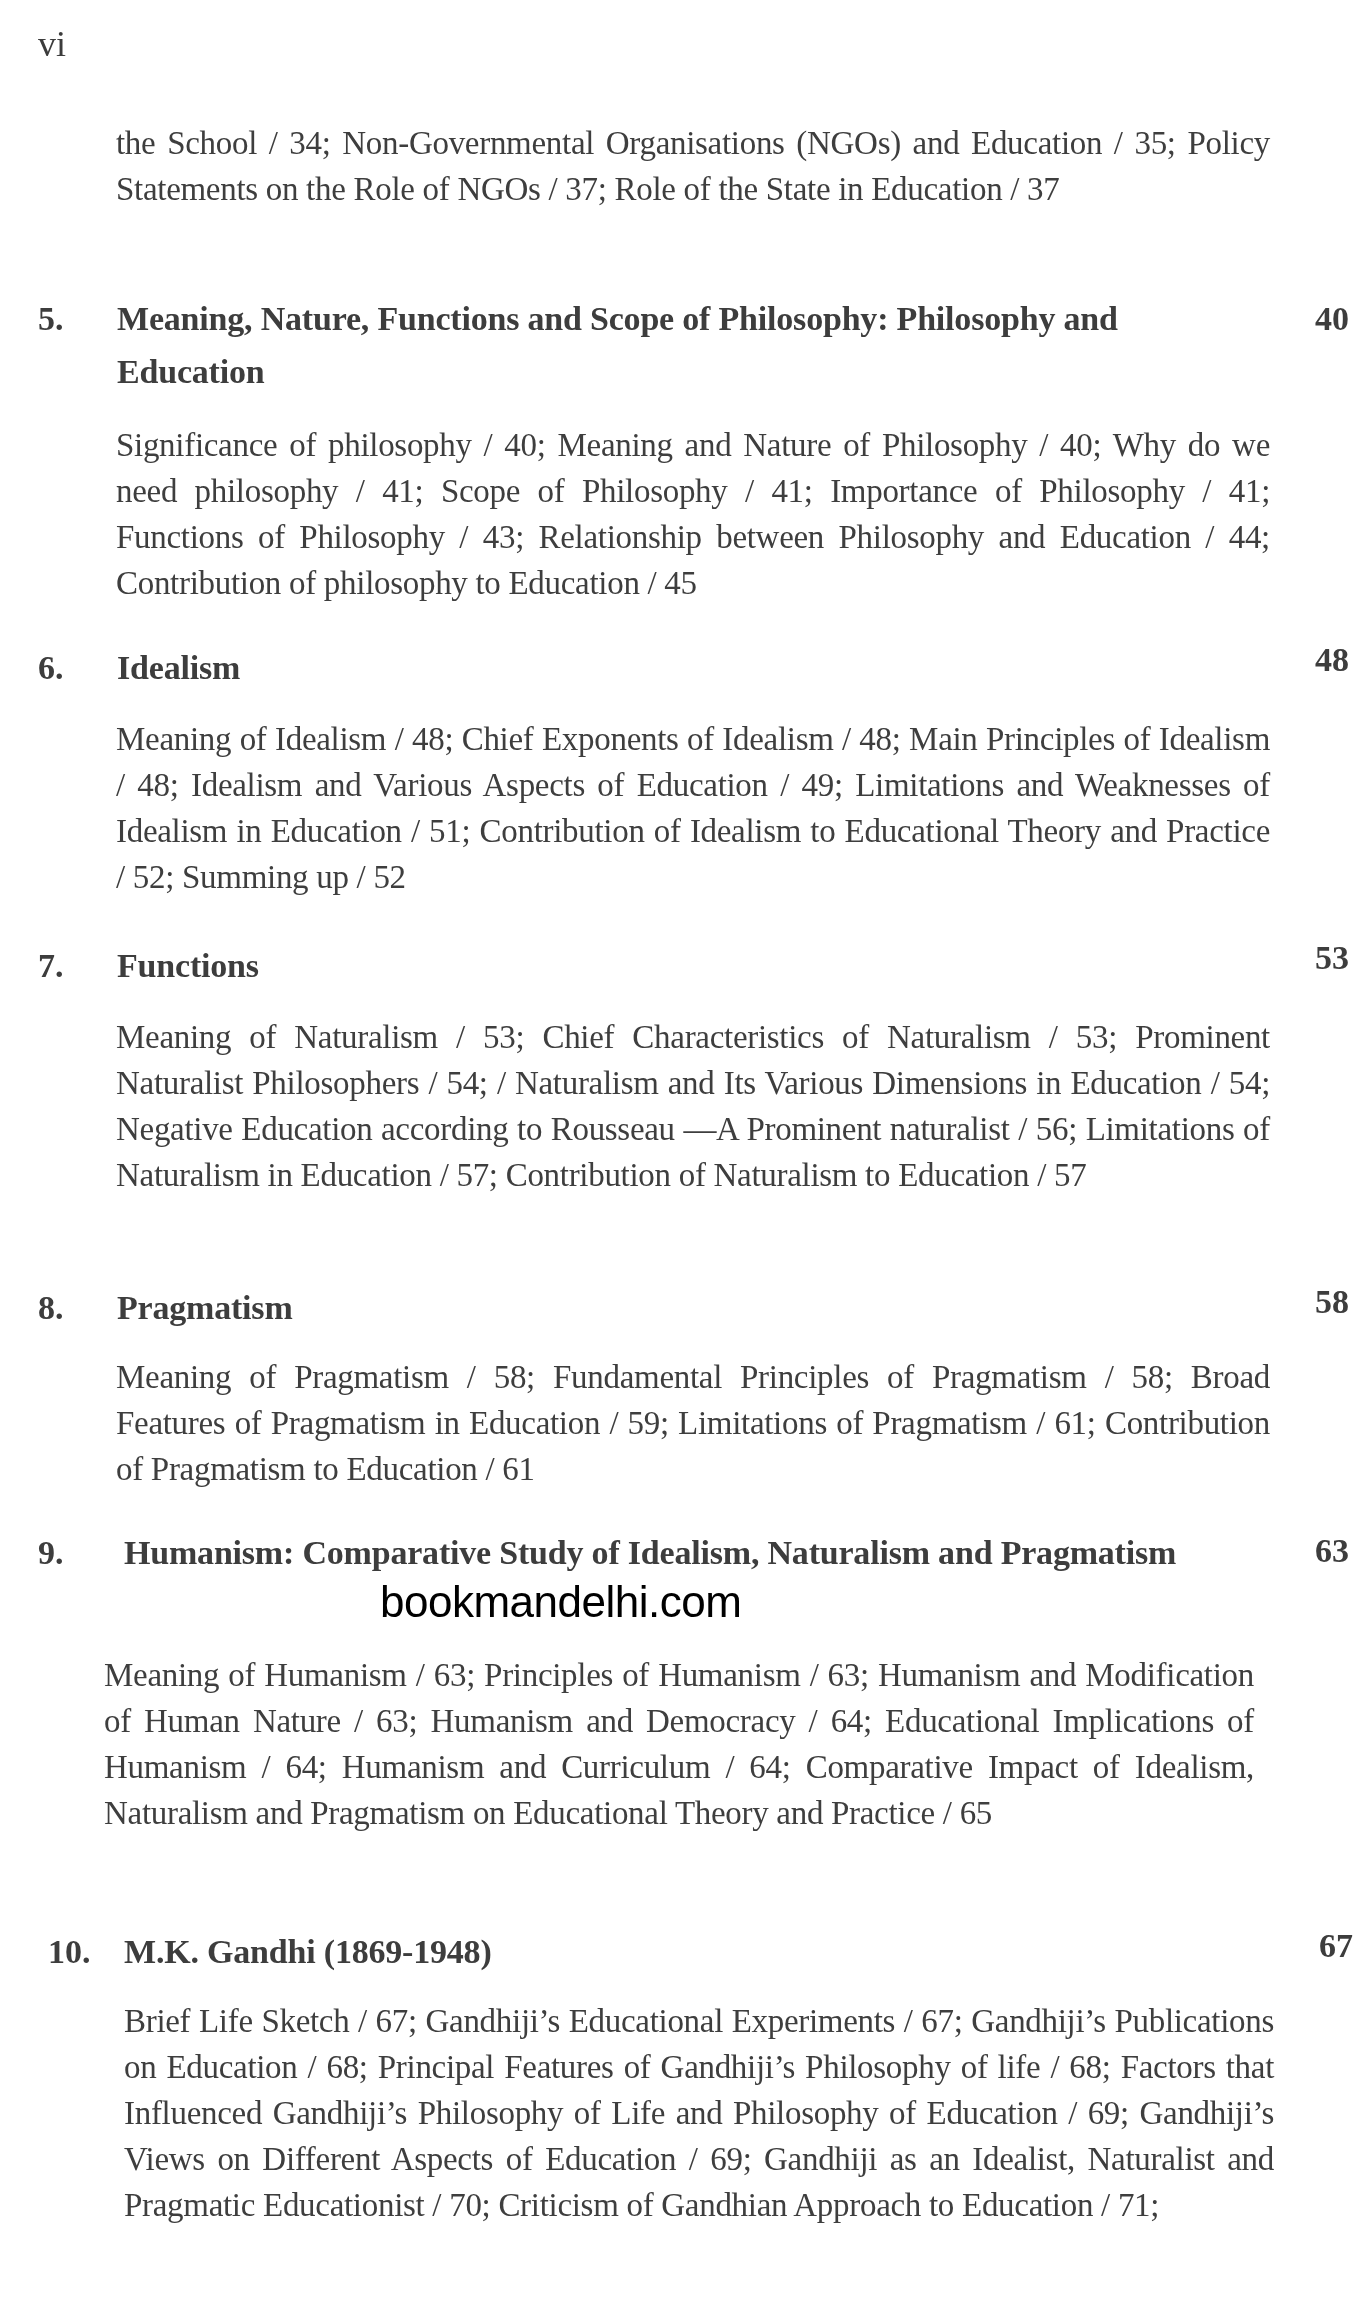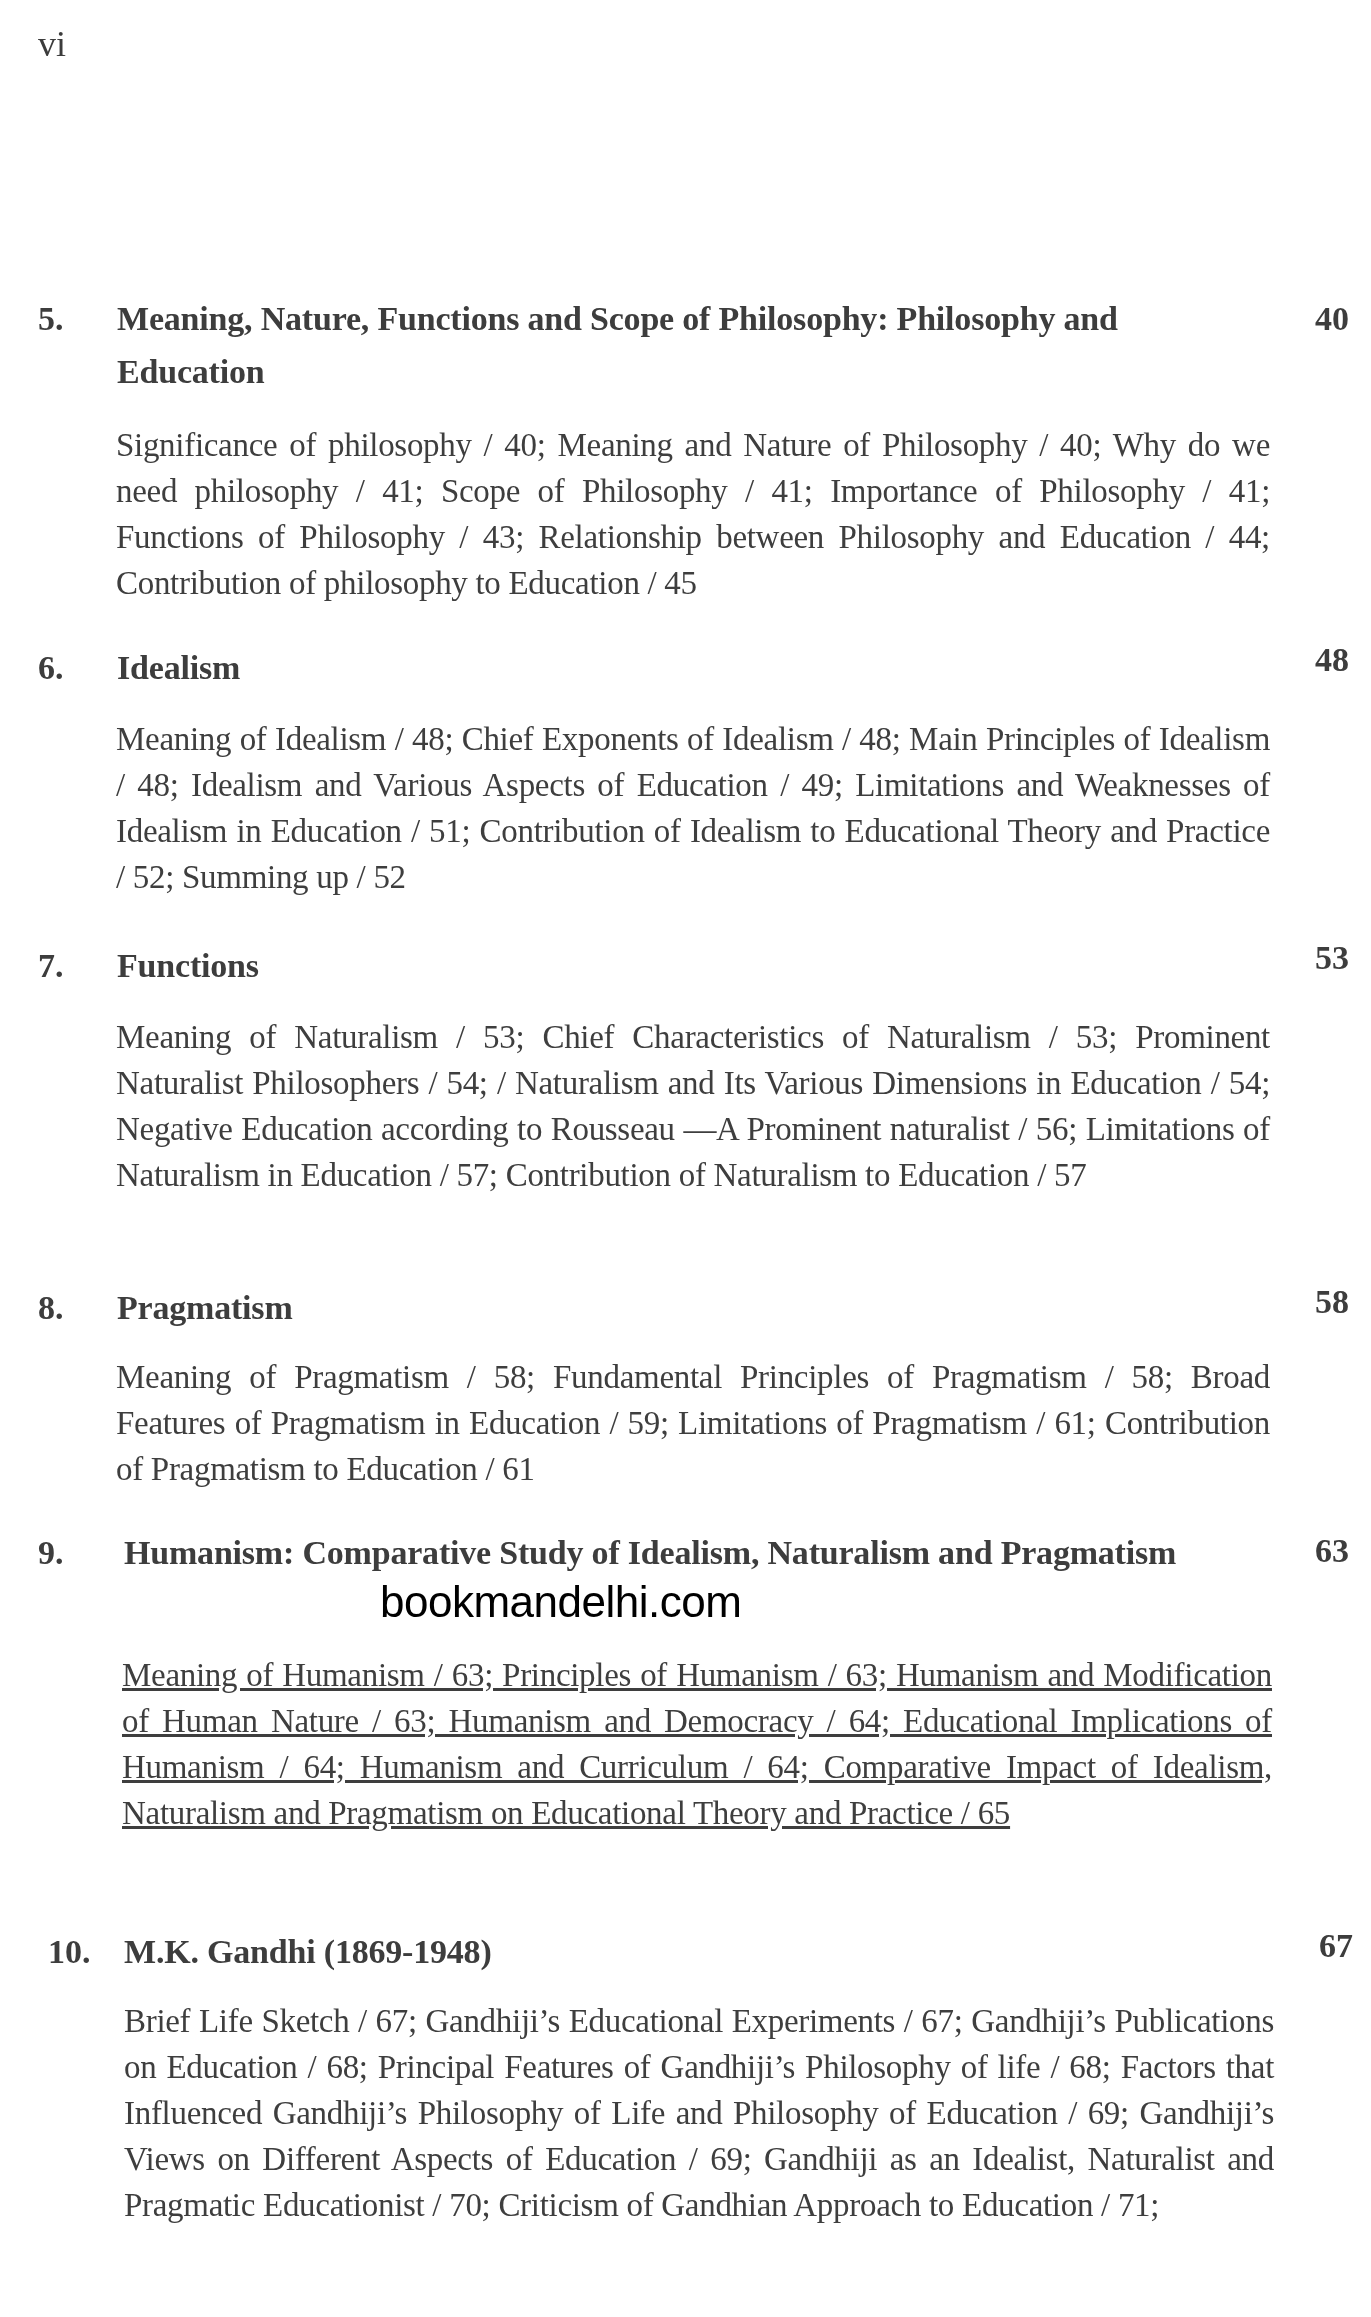--- a/index.html
+++ b/index.html
@@ -97,20 +97,21 @@
       letter-spacing: -0.5px;
     }
   </style>
 </head>
 <body>
 
 <div class="page">
 
   <div class="folio">vi</div>
 
+  <div class="body-block" style="top:120px;">the School / 34; Non-Governmental Organisations (NGOs) and Education / 35; Policy Statements on the Role of NGOs / 37; Role of the State in Education / 37</div>
 
   <div class="chapter" style="top:292px;">
     <div class="ch-num">5.</div>
     <div class="ch-title">Meaning, Nature, Functions and Scope of Philosophy: Philosophy and Education</div>
     <div class="ch-page">40</div>
   </div>
   <div class="body-block" style="top:422px;">Significance of philosophy / 40; Meaning and Nature of Philosophy / 40; Why do we need philosophy / 41; Scope of Philosophy / 41; Importance of Philosophy / 41; Functions of Philosophy / 43; Relationship between Philosophy and Education / 44; Contribution of philosophy to Education / 45</div>
 
   <div class="chapter" style="top:641px;">
     <div class="ch-num">6.</div>
@@ -132,21 +133,21 @@
     <div class="ch-page" style="top:-6px;">58</div>
   </div>
   <div class="body-block" style="top:1354px;">Meaning of Pragmatism / 58; Fundamental Principles of Pragmatism / 58; Broad Features of Pragmatism in Education / 59; Limitations of Pragmatism / 61; Contribution of Pragmatism to Education / 61</div>
 
   <div class="chapter" style="top:1526px;">
     <div class="ch-num">9.</div>
     <div class="ch-title shift" style="width:1110px;">Humanism: Comparative Study of Idealism, Naturalism and Pragmatism</div>
     <div class="ch-page" style="top:-2px;">63</div>
   </div>
   <div class="watermark">bookmandelhi.com</div>
-  <div class="body-block" style="top:1652px; left:122px; width:1150px;text-decoration:underline;">Meaning of Humanism / 63; Principles of Humanism / 63; Humanism and Modification of Human Nature / 63; Humanism and Democracy / 64; Educational Implications of Humanism / 64; Humanism and Curriculum / 64; Comparative Impact of Idealism, Naturalism and Pragmatism on Educational Theory and Practice / 65</div>
+  <div class="body-block" style="top:1652px; left:104px; width:1150px;">Meaning of Humanism / 63; Principles of Humanism / 63; Humanism and Modification of Human Nature / 63; Humanism and Democracy / 64; Educational Implications of Humanism / 64; Humanism and Curriculum / 64; Comparative Impact of Idealism, Naturalism and Pragmatism on Educational Theory and Practice / 65</div>
 
   <div class="chapter" style="top:1925px;">
     <div class="ch-num two-digit">10.</div>
     <div class="ch-title shift">M.K. Gandhi (1869-1948)</div>
     <div class="ch-page" style="top:-6px; right:18px;">67</div>
   </div>
   <div class="body-block" style="top:1998px; left:124px; width:1150px;">Brief Life Sketch / 67; Gandhiji’s Educational Experiments / 67; Gandhiji’s Publications on Education / 68; Principal Features of Gandhiji’s Philosophy of life / 68; Factors that Influenced Gandhiji’s Philosophy of Life and Philosophy of Education / 69; Gandhiji’s Views on Different Aspects of Education / 69; Gandhiji as an Idealist, Naturalist and Pragmatic Educationist / 70; Criticism of Gandhian Approach to Education / 71;</div>
 
 </div>
 

